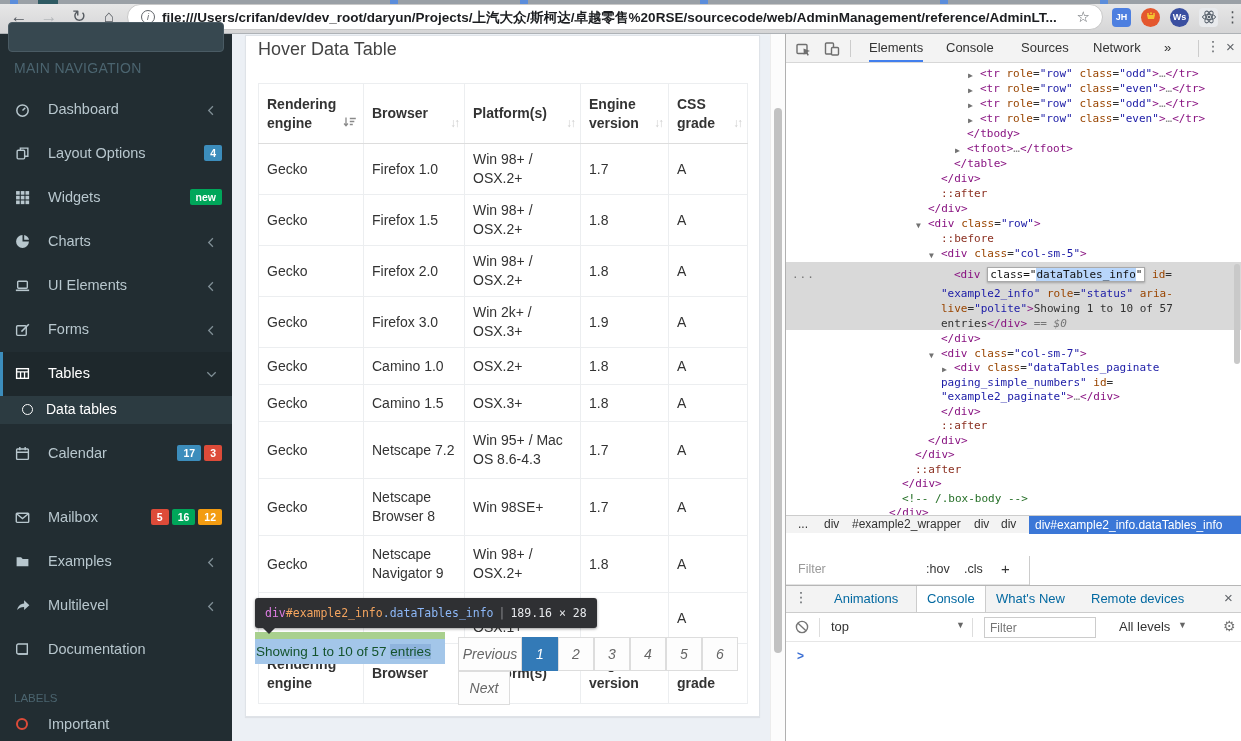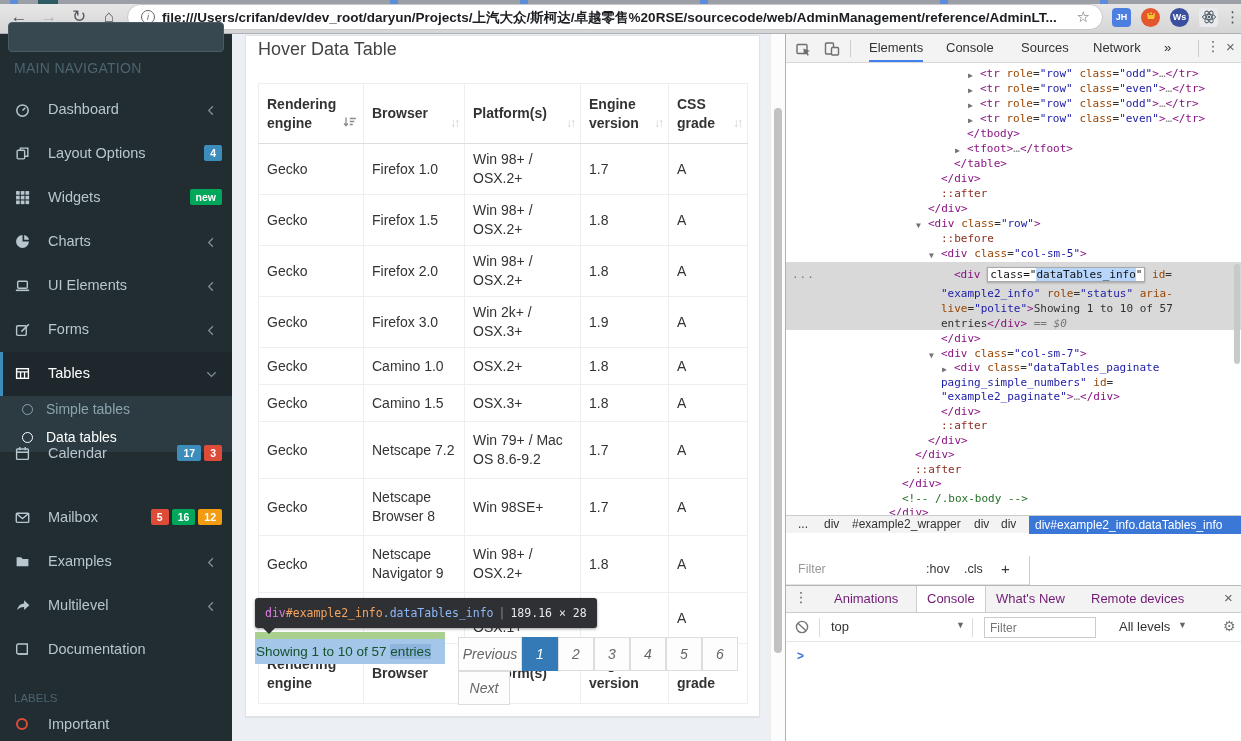--- a/index.html
+++ b/index.html
@@ -124,21 +124,21 @@
   #dt-filterrow { position:absolute; left:0; top:522px; width:456px; height:63px; background:#fff; }
   #styles-filter { position:absolute; left:12px; top:6px; font-size:12.5px; color:#999; }
   .flt-btn { position:absolute; top:6px; font-size:12.5px; color:#333; cursor:pointer; }
   #filter-underline { position:absolute; left:0; top:28px; width:243px; height:1px; background:#e3e3e3; }
   #styles-divider { position:absolute; left:243px; top:0; width:1px; height:63px; background:#ccc; }
   #boxmodel { position:absolute; left:257px; top:41px; width:176px; height:40px; background:#f9cc9f;
     border:1px dashed #8d8d8d; font-size:9px; color:#444; padding:8px 0 0 8px; }
 
   #dt-drawer { position:absolute; left:0; top:551px; width:456px; height:156px; background:#fff; border-top:1px solid #b6b6b6; }
   #dr-tabbar { position:absolute; left:0; top:0; width:456px; height:27px; background:#f3f3f3; border-bottom:1px solid #ccc; }
-  .dr-tab { position:absolute; top:0; height:26px; line-height:26px; font-size:13px; color:#701a75; padding:0 10px; cursor:pointer; }
+  .dr-tab { position:absolute; top:0; height:26px; line-height:26px; font-size:13px; color:#0369a1; padding:0 10px; cursor:pointer; }
   .dr-tab.active { background:#fff; border-left:1px solid #ccc; border-right:1px solid #ccc; }
   #dr-kebab { position:absolute; left:8px; top:3px; font-size:14px; color:#5f6368; }
   #dr-close { position:absolute; left:438px; top:3px; font-size:15px; color:#5f6368; }
   #dr-toolbar { position:absolute; left:0; top:27px; width:456px; height:29px; background:#fff; border-bottom:1px solid #e6e6e6; }
   #clear-icon { position:absolute; left:9px; top:7px; width:14px; height:14px; color:#757575; }
   .dr-divider { position:absolute; top:5px; width:1px; height:19px; background:#ddd; }
   #ctx-label { position:absolute; left:45px; top:6px; font-size:13px; color:#333; }
   #ctx-caret { position:absolute; left:170px; top:7px; font-size:9px; color:#666; }
   #console-filter { position:absolute; left:198px; top:4px; width:112px; height:21px; border:1px solid #ccc;
     font-size:12px; color:#333; padding:0 5px; font-family:"Liberation Sans",sans-serif; }
@@ -269,24 +269,20 @@
           <span class="ic"><svg viewBox="0 0 14 14" width="15" height="15">
               <rect x="1.5" y="2.5" width="11" height="9" fill="none" stroke="currentColor" stroke-width="1.3"></rect>
               <path d="M1.5 5.5h11M5.2 5.5v6M8.9 5.5v6" stroke="currentColor" stroke-width="1.2"></path>
             </svg></span>
           <span class="lb">Tables</span>
           <span class="sb-chev"><svg viewBox="0 0 14 14" width="13" height="13">
               <polyline points="2.5,4.5 7,9 11.5,4.5" fill="none" stroke="currentColor" stroke-width="1.4"></polyline>
             </svg></span>
         </div>
         <div id="sb-sub" style="top: 362px;">
-          <div class="sb-sub-item">
-            <span class="ring"></span>
-            <span class="lb">Simple tables</span>
-          </div>
           <div class="sb-sub-item active">
             <span class="ring"></span>
             <span class="lb">Data tables</span>
           </div>
         </div>
         <div class="sb-item" style="top: 398px;">
           <span class="ic"><svg viewBox="0 0 14 14" width="15" height="15">
               <rect x="1.5" y="2.8" width="11" height="9.7" rx=".8" fill="none" stroke="currentColor" stroke-width="1.3"></rect>
               <path d="M1.5 5.8h11M4.5 1v3M9.5 1v3" stroke="currentColor" stroke-width="1.3"></path>
             </svg></span>
@@ -407,21 +403,21 @@
             <tr style="height: 37px;">
               <td>Gecko</td>
               <td>Camino 1.5</td>
               <td>OSX.3+</td>
               <td>1.8</td>
               <td>A</td>
             </tr>
             <tr style="height: 57px;">
               <td>Gecko</td>
               <td>Netscape 7.2</td>
-              <td>Win 79+ / Mac OS 8.6-9.2</td>
+              <td>Win 95+ / Mac OS 8.6-4.3</td>
               <td>1.7</td>
               <td>A</td>
             </tr>
             <tr style="height: 57px;">
               <td>Gecko</td>
               <td>Netscape Browser 8</td>
               <td>Win 98SE+</td>
               <td>1.7</td>
               <td>A</td>
             </tr>

